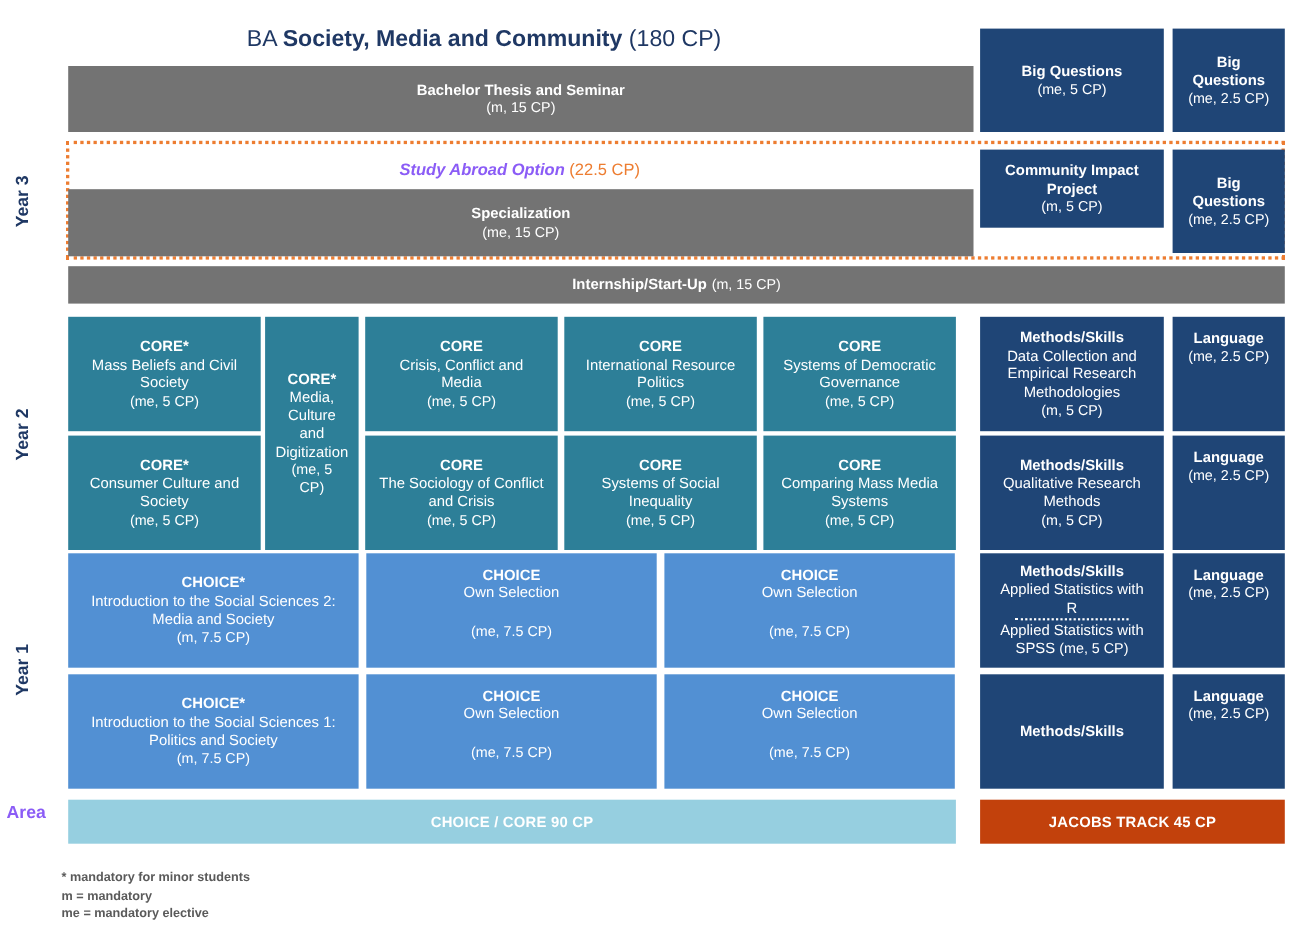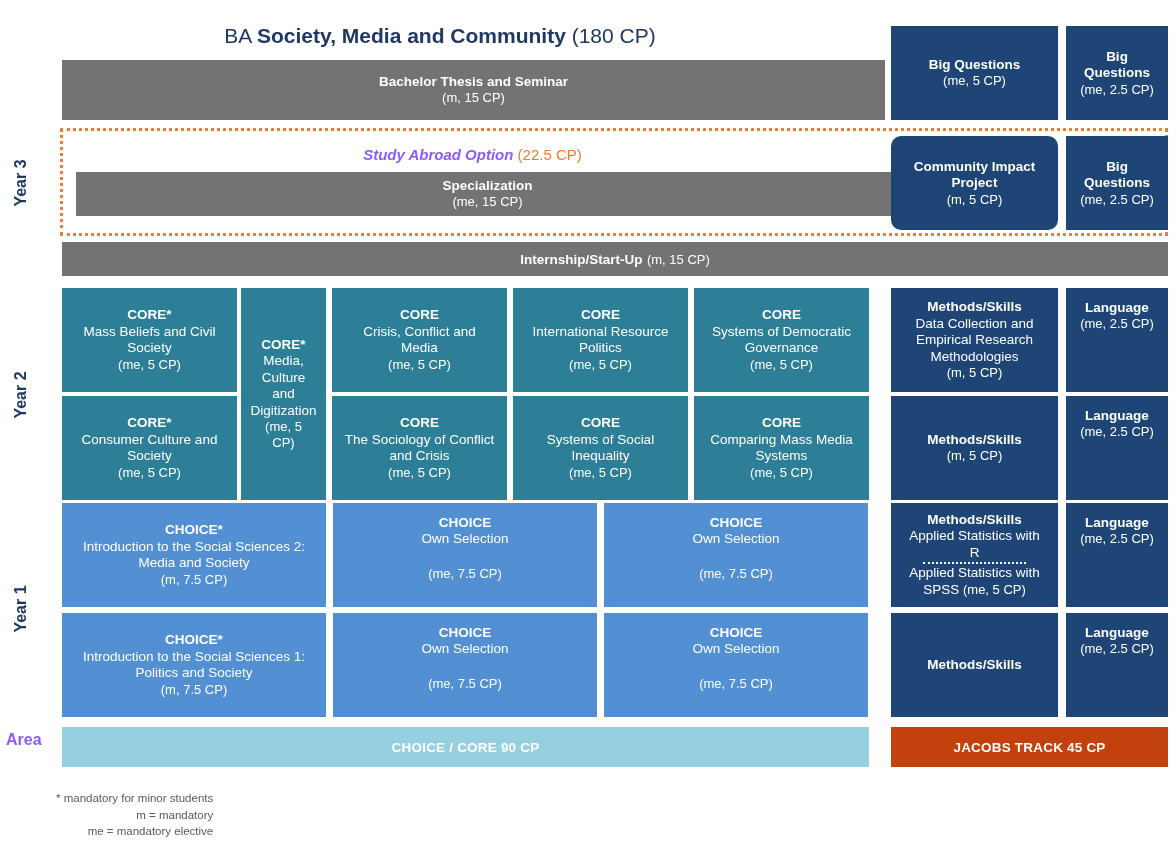--- a/index.html
+++ b/index.html
@@ -122,22 +122,21 @@
     height: 0;
   }
 
   
   #legend {
     position: absolute;
     left: 56px; top: 790px;
     font-size: 11.5px;
     color: #5a5a5a;
     line-height: 1.45;
-    font-weight: 400;
-    text-align: right;
+    font-weight: 700;
   }
   #legend div { white-space: nowrap; }
 </style>
 </head>
 <body>
 
 <div id="title">
   <span class="t-pre">BA</span>
   <span class="t-main">Society, Media and Community</span>
   <span class="t-post">(180 CP)</span>
@@ -162,26 +161,26 @@
   <div class="ttl">Big Questions</div>
   <div class="cp">(me, 2.5 CP)</div>
 </div>
 
 <div id="study-frame"></div>
 <div id="study-abroad-text">
   <span class="sa-t">Study Abroad Option</span>
   <span class="sa-cp">(22.5 CP)</span>
 </div>
 
-<div class="block medb" style="left:76px; top:172px; width:823px; height:44px;">
+<div class="block medb" style="left:62px; top:172px; width:823px; height:61px;">
   <div class="ttl">Specialization</div>
   <div class="cp">(me, 15 CP)</div>
 </div>
 
-<div class="block navy" style="left:891px; top:136px; width:167px; height:94px;border-radius:10px;">
+<div class="block navy" style="left:891px; top:136px; width:167px; height:71px;">
   <div class="ttl">Community Impact Project</div>
   <div class="cp">(m, 5 CP)</div>
 </div>
 
 <div class="block navy" style="left:1066px; top:136px; width:102px; height:94px;">
   <div class="ttl">Big Questions</div>
   <div class="cp">(me, 2.5 CP)</div>
 </div>
 
 <div class="block medb inline-row" style="left:62px; top:242px; width:1106px; height:34px; display:flex;">
@@ -246,20 +245,21 @@
 </div>
 
 <div class="block navy" style="left:891px; top:288px; width:167px; height:104px;">
   <div class="ttl">Methods/Skills</div>
   <div class="sub">Data Collection and Empirical Research Methodologies</div>
   <div class="cp">(m, 5 CP)</div>
 </div>
 
 <div class="block navy" style="left:891px; top:396px; width:167px; height:104px;">
   <div class="ttl">Methods/Skills</div>
+  <div class="sub">Qualitative Research Methods</div>
   <div class="cp">(m, 5 CP)</div>
 </div>
 
 <div class="block navy" style="left:1066px; top:288px; width:102px; height:104px; justify-content:flex-start; padding-top:12px;">
   <div class="ttl">Language</div>
   <div class="cp">(me, 2.5 CP)</div>
 </div>
 
 <div class="block navy" style="left:1066px; top:396px; width:102px; height:104px; justify-content:flex-start; padding-top:12px;">
   <div class="ttl">Language</div>

